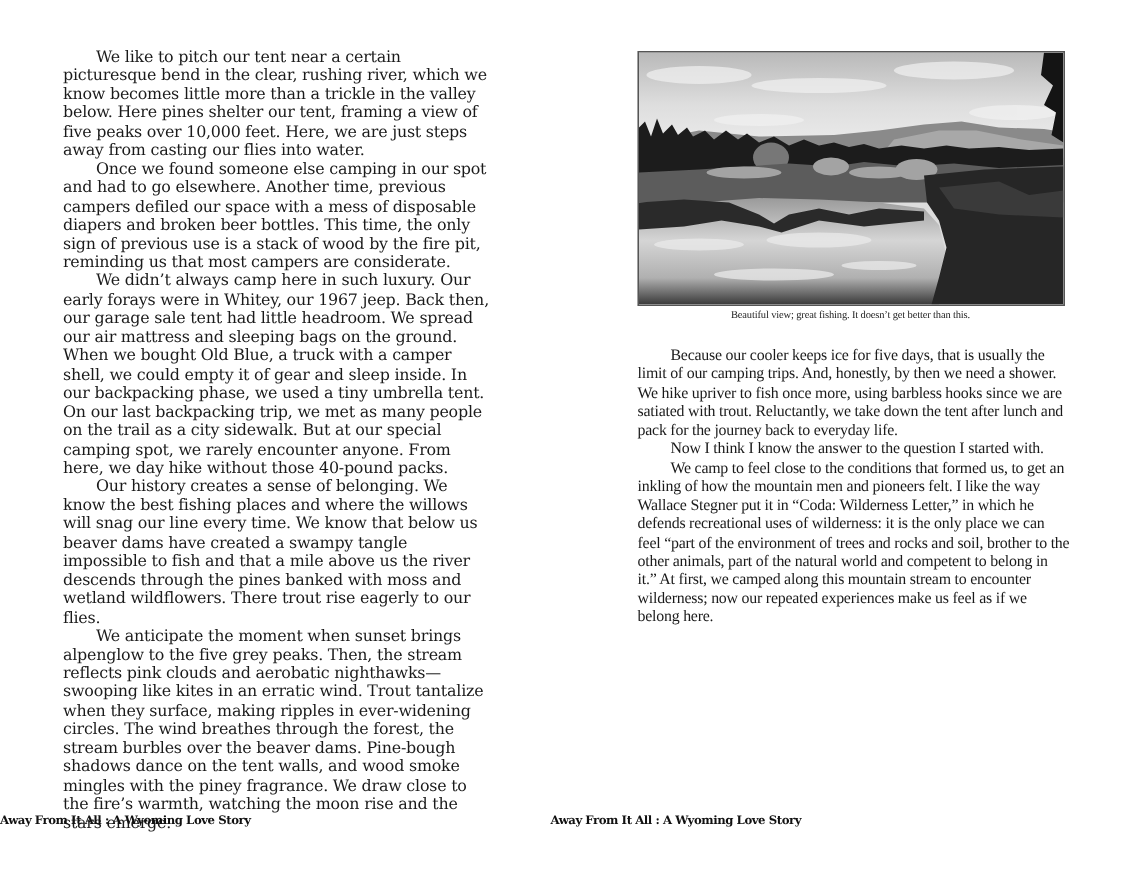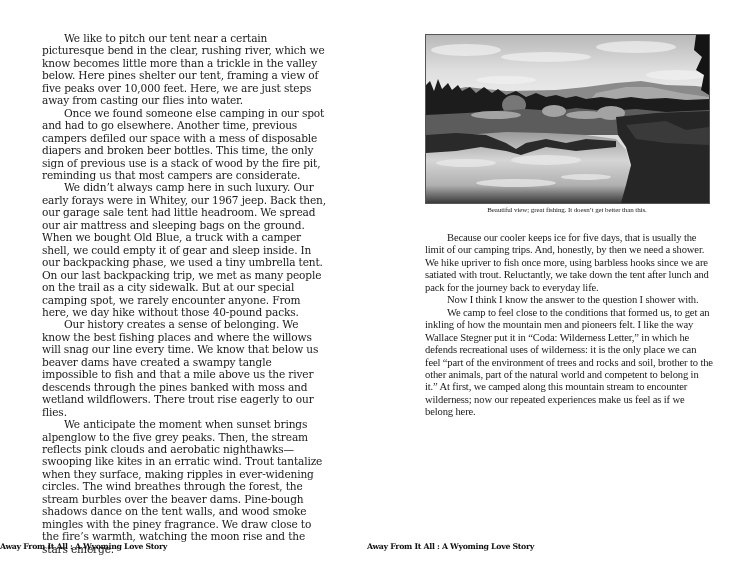--- a/index.html
+++ b/index.html
@@ -76,17 +76,17 @@
         <ellipse cx="90" cy="148" rx="40" ry="4"></ellipse>
         <ellipse cx="160" cy="142" rx="25" ry="3"></ellipse>
       </g>
       <path d="M190,82 L230,78 L283,76 L283,168 L195,168 L200,150 L205,130 L200,112 L192,100 Z" fill="#262626"></path>
       <path d="M200,90 L240,86 L260,95 L283,92 L283,110 L240,108 L210,104 Z" fill="#3a3a3a"></path>
     </svg>
   </div>
   <div class="caption">Beautiful view; great fishing. It doesn’t get better than this.</div>
   <div class="body-text">
     <p>Because our cooler keeps ice for five days, that is usually the limit of our camping trips. And, honestly, by then we need a shower. We hike upriver to fish once more, using barbless hooks since we are satiated with trout. Reluctantly, we take down the tent after lunch and pack for the journey back to everyday life.</p>
-    <p>Now I think I know the answer to the question I shower with.</p>
+    <p>Now I think I know the answer to the question I started with.</p>
     <p>We camp to feel close to the conditions that formed us, to get an inkling of how the mountain men and pioneers felt. I like the way Wallace Stegner put it in “Coda: Wilderness Letter,” in which he defends recreational uses of wilderness: it is the only place we can feel “part of the environment of trees and rocks and soil, brother to the other animals, part of the natural world and competent to belong in it.” At first, we camped along this mountain stream to encounter wilderness; now our repeated experiences make us feel as if we belong here.</p>
   </div>
   <div class="footer">Away From It All : A Wyoming Love Story</div>
 </div>
 
 </body></html>

